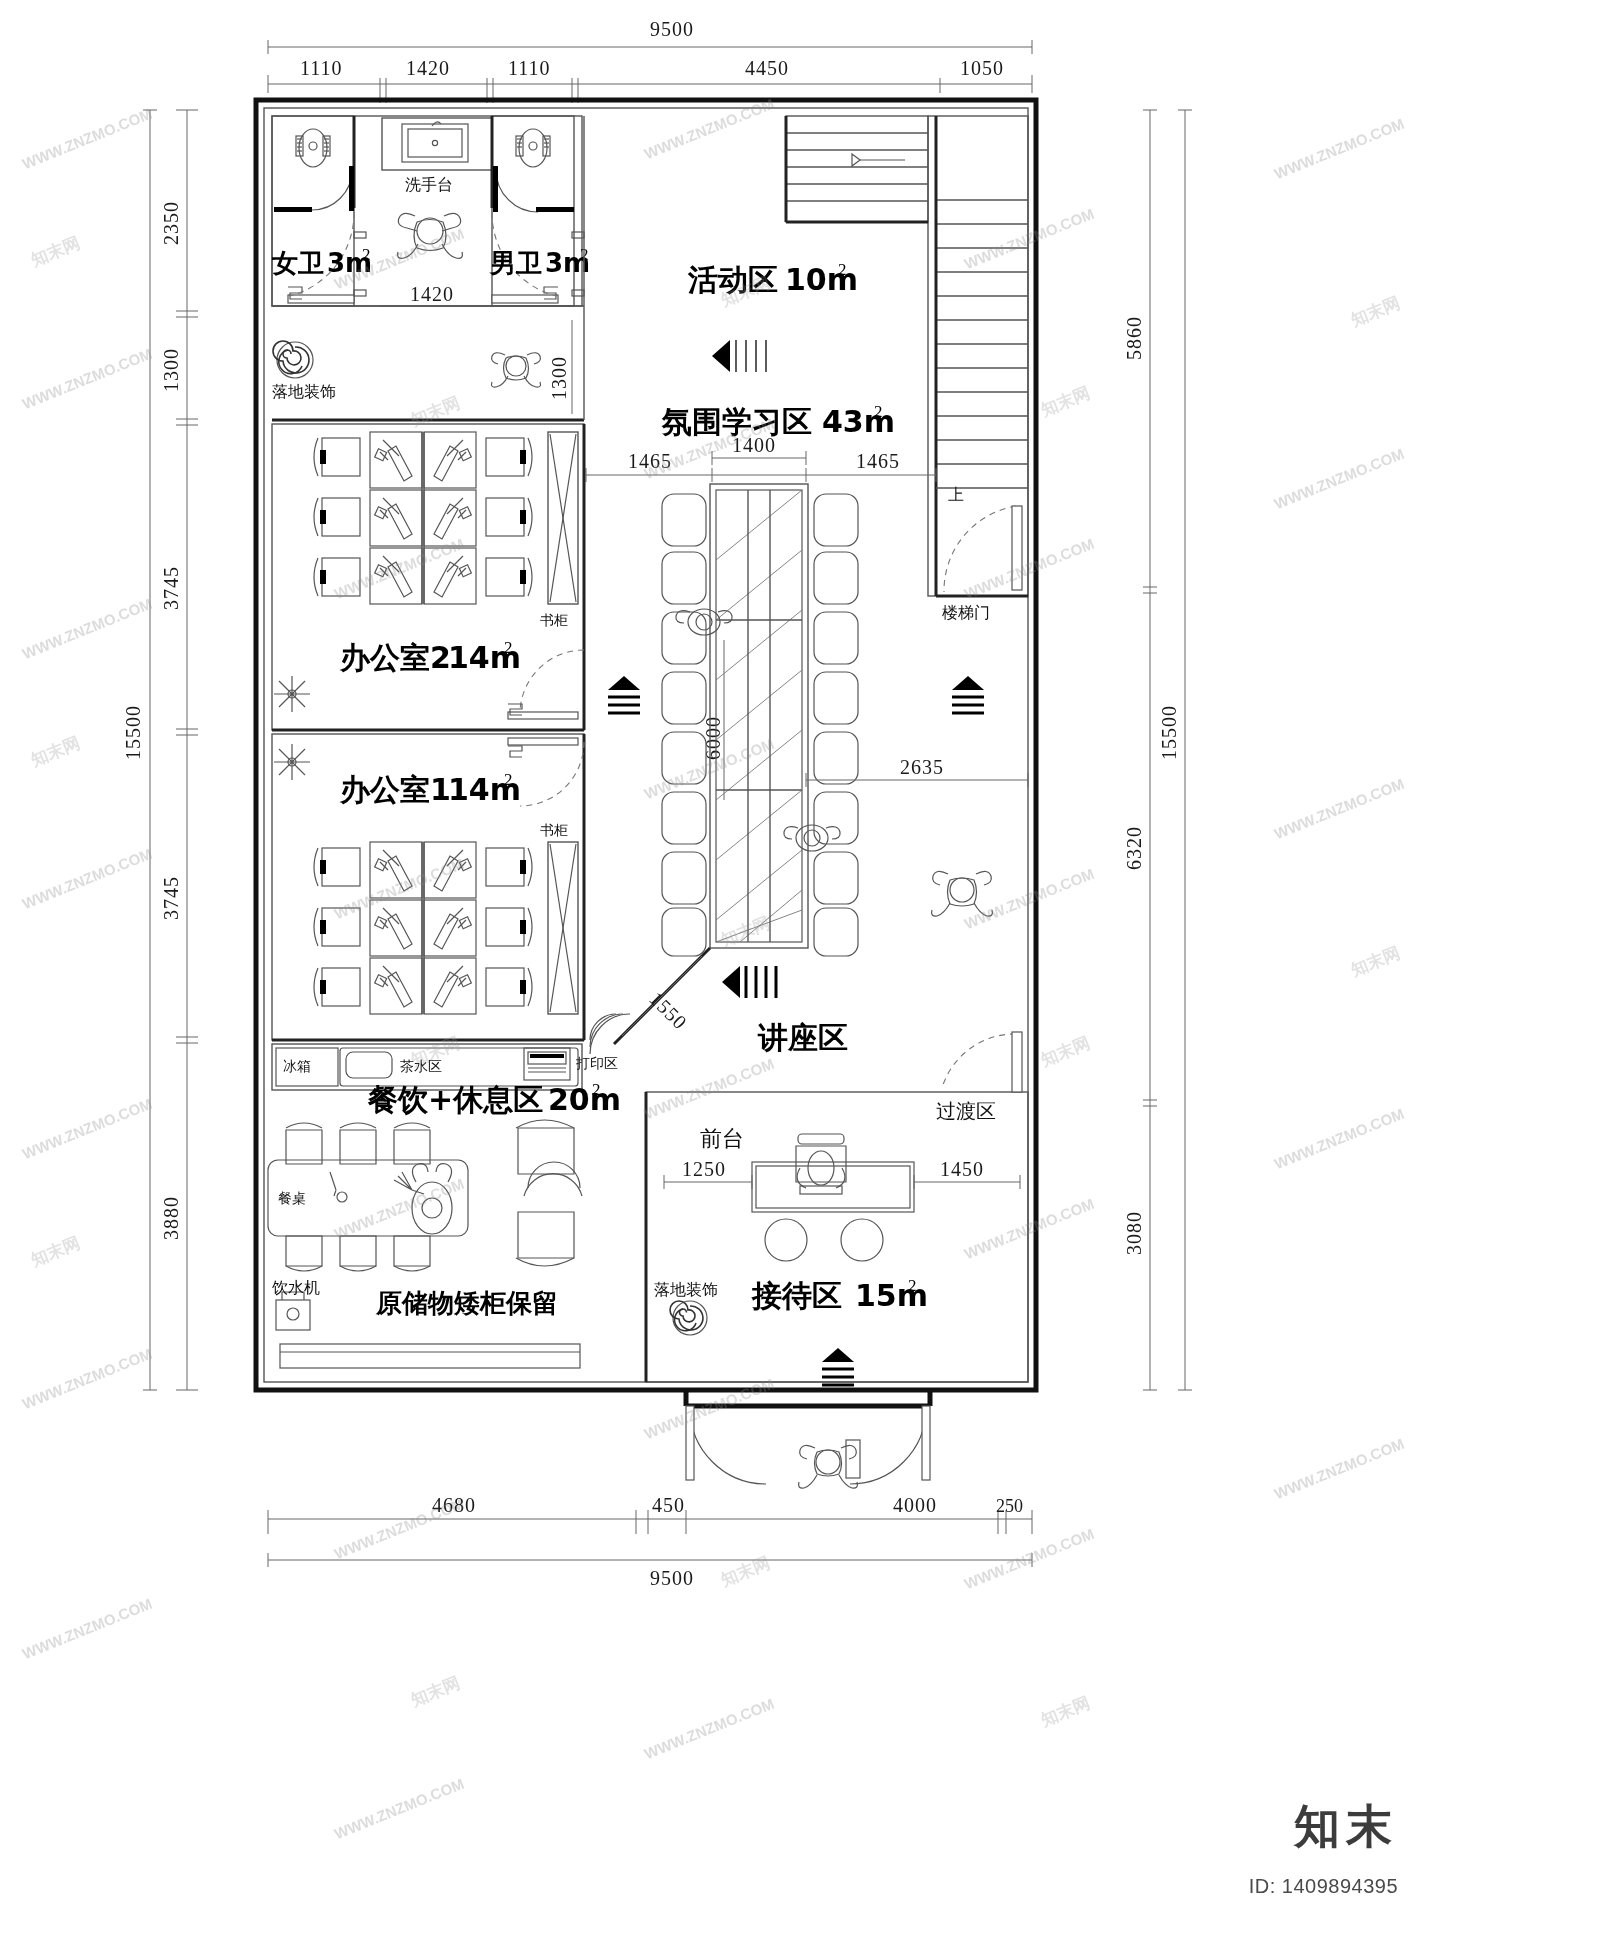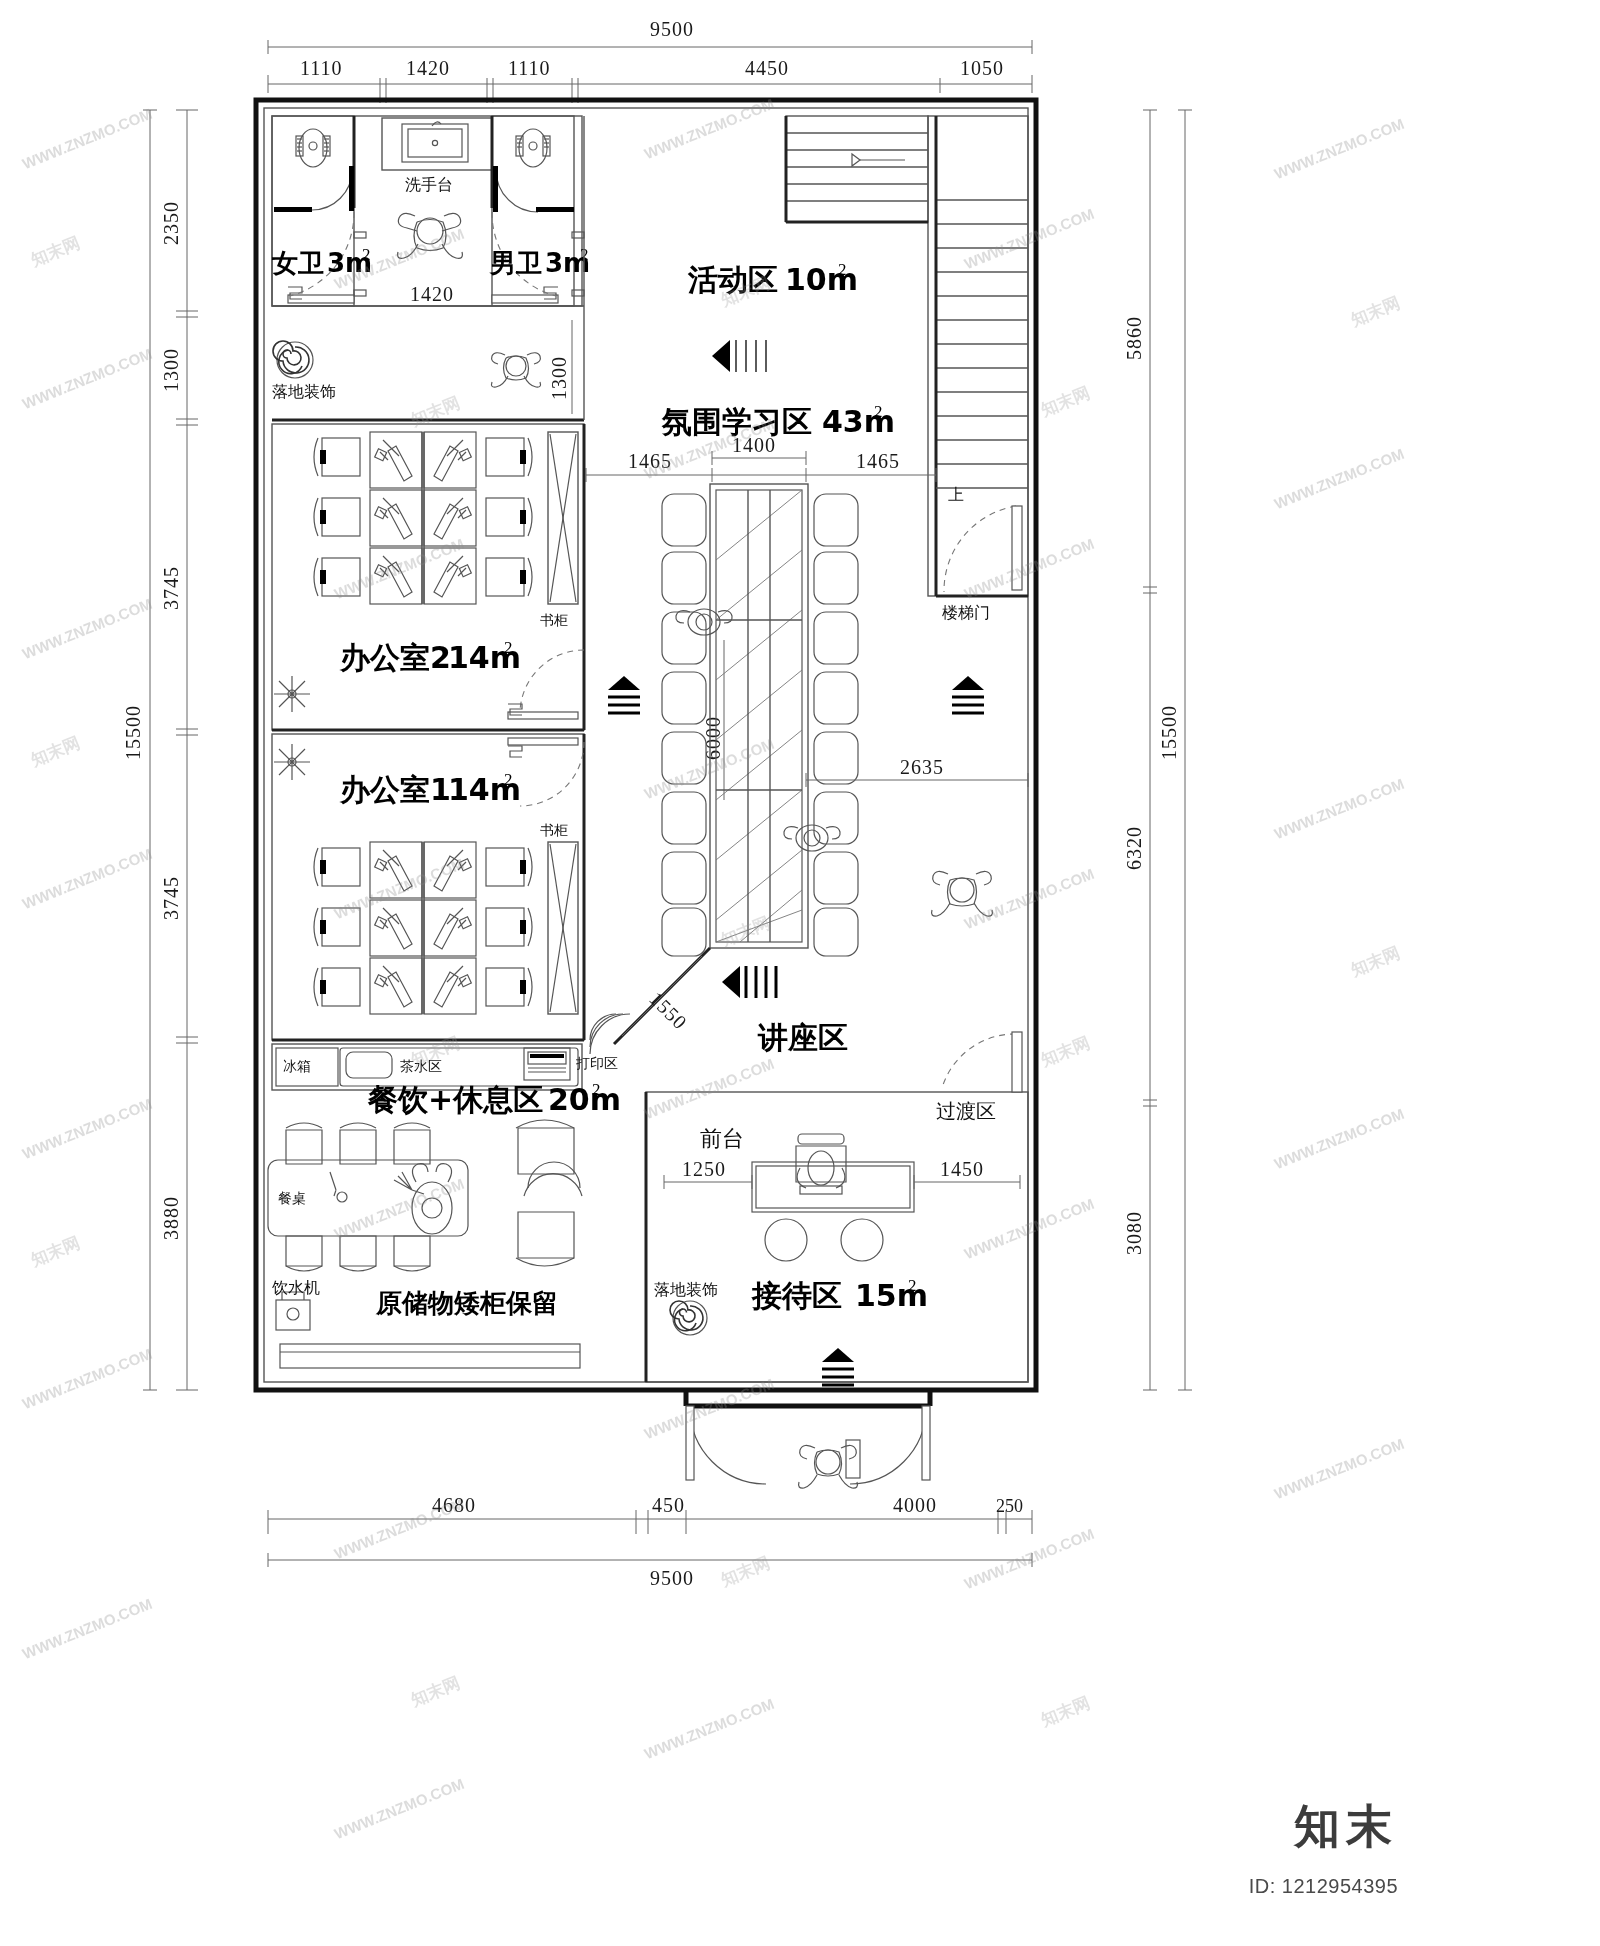--- a/index.html
+++ b/index.html
@@ -881,15 +881,15 @@
 
   <div class="wm" style="left:1270px; top:140px;">WWW.ZNZMO.COM</div>
   <div class="wm" style="left:1270px; top:470px;">WWW.ZNZMO.COM</div>
   <div class="wm" style="left:1270px; top:800px;">WWW.ZNZMO.COM</div>
   <div class="wm" style="left:1270px; top:1130px;">WWW.ZNZMO.COM</div>
   <div class="wm" style="left:1270px; top:1460px;">WWW.ZNZMO.COM</div>
   <div class="wm-cjk" style="left:1350px; top:300px;">知末网</div>
   <div class="wm-cjk" style="left:1350px; top:950px;">知末网</div>
 
   <div id="brand">知末</div>
-  <div id="brand-id">ID: 1212954395</div>
+  <div id="brand-id">ID: 1409894395</div>
 
 </div>
 
 </body></html>

